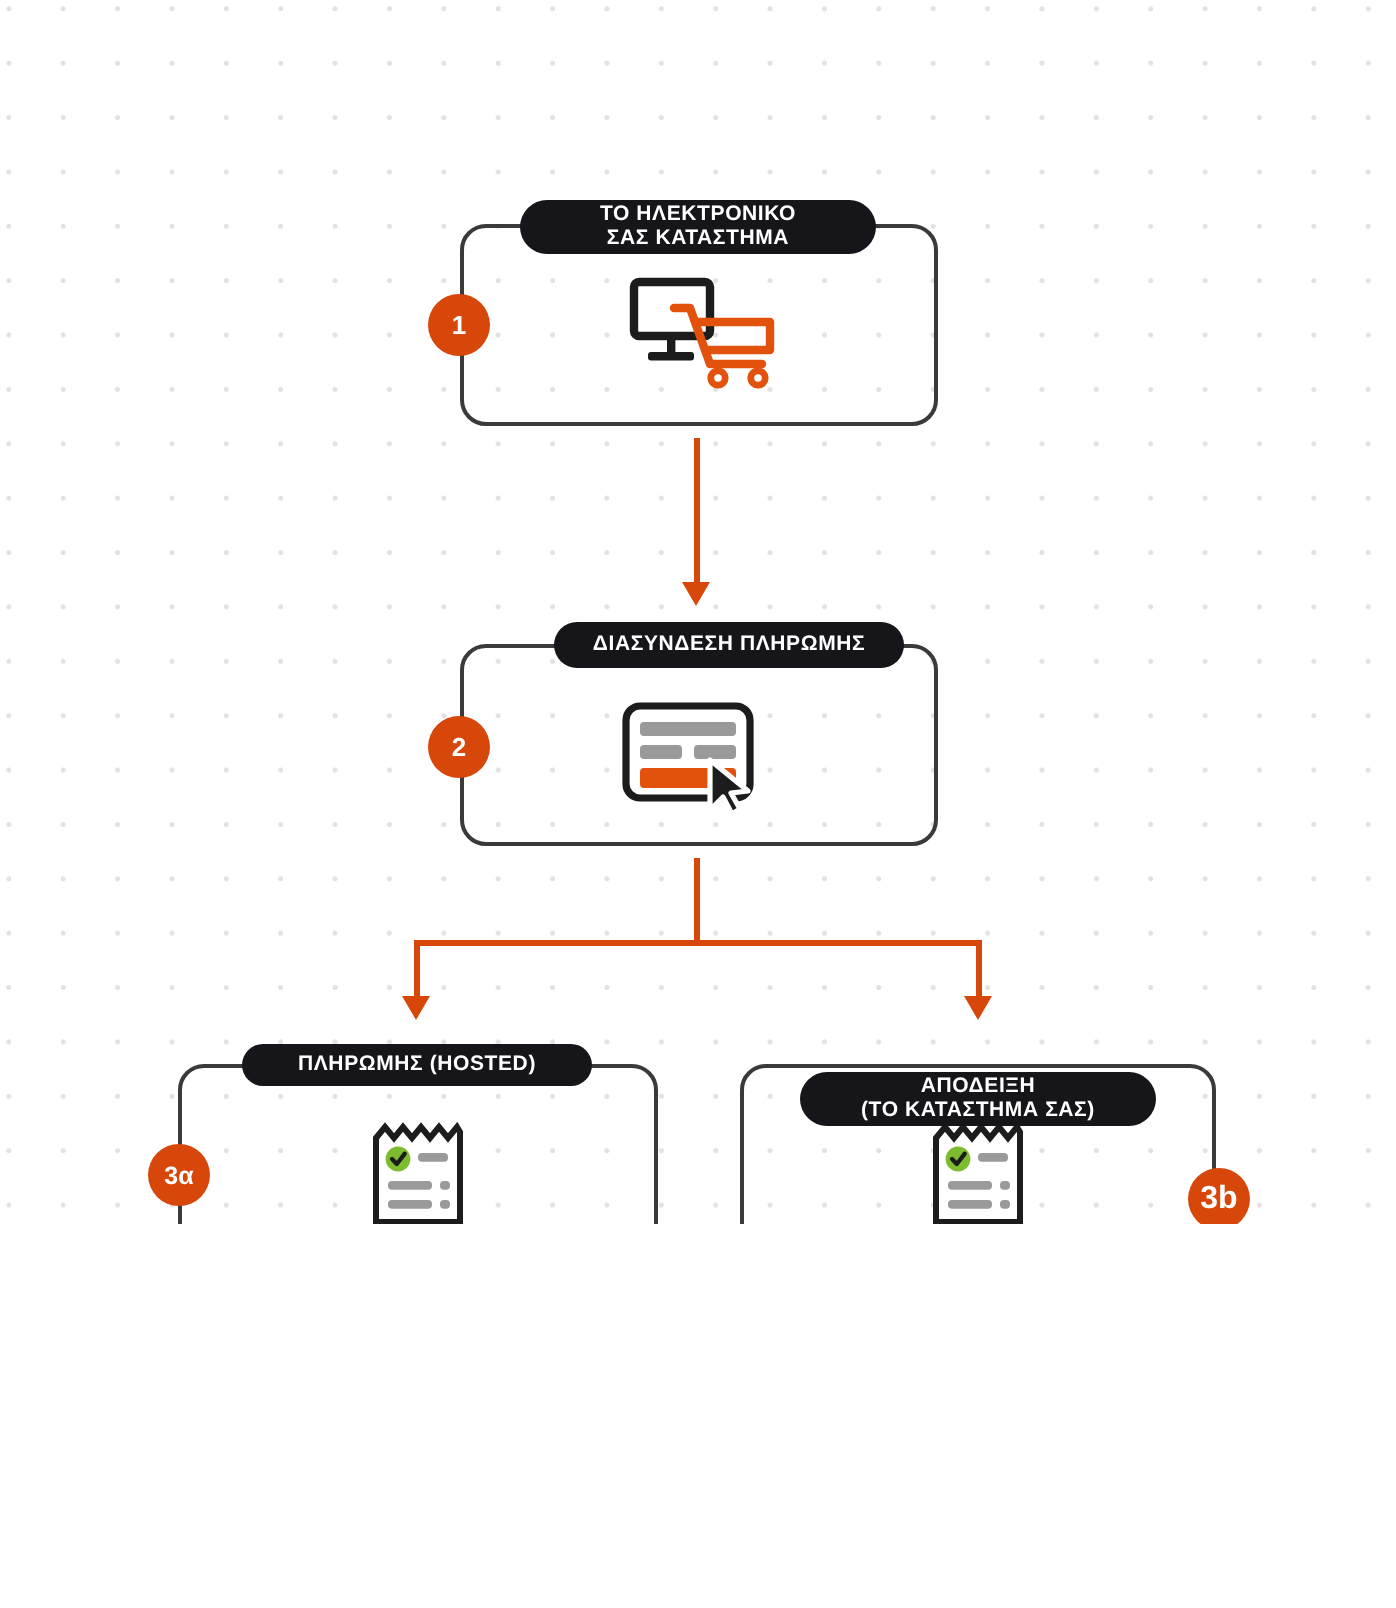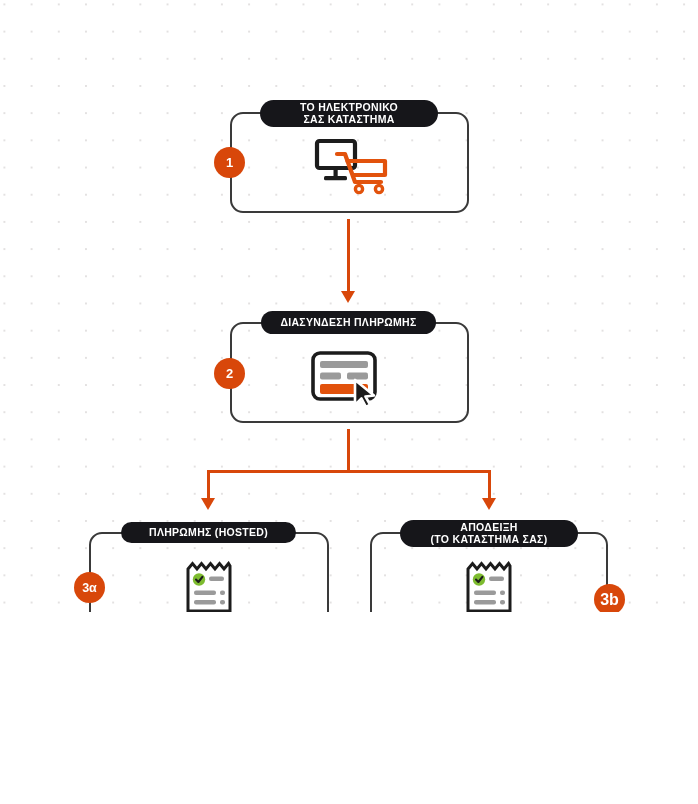--- a/index.html
+++ b/index.html
@@ -43,23 +43,23 @@
     letter-spacing: 0.3px;
     display: flex;
     align-items: center;
     justify-content: center;
     line-height: 1.12;
     padding: 0 14px;
     white-space: pre-line;
     z-index: 6;
   }
   .pill-1 { left: 260px; top: 100px; width: 178px; height: 27px; font-size: 10.5px; }
-  .pill-2 { left: 261px; top: 311px; width: 175px; height: 23px; font-size: 10.5px; }
+  .pill-2 { left: 277px; top: 311px; width: 175px; height: 23px; font-size: 10.5px; }
   .pill-3a { left: 121px; top: 522px; width: 175px; height: 21px; font-size: 10.5px; }
-  .pill-3b { left: 400px; top: 520px; width: 178px; height: 27px; font-size: 10.5px; }
+  .pill-3b { left: 400px; top: 536px; width: 178px; height: 27px; font-size: 10.5px; }
 
   
   .badge {
     position: absolute;
     border-radius: 50%;
     background: #d8470a;
     color: #ffffff;
     font-weight: bold;
     display: flex;
     align-items: center;

